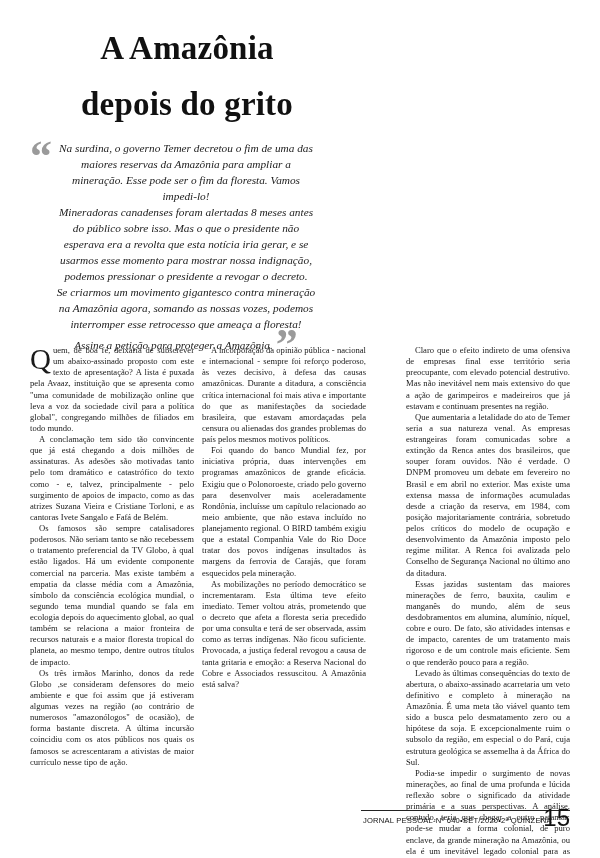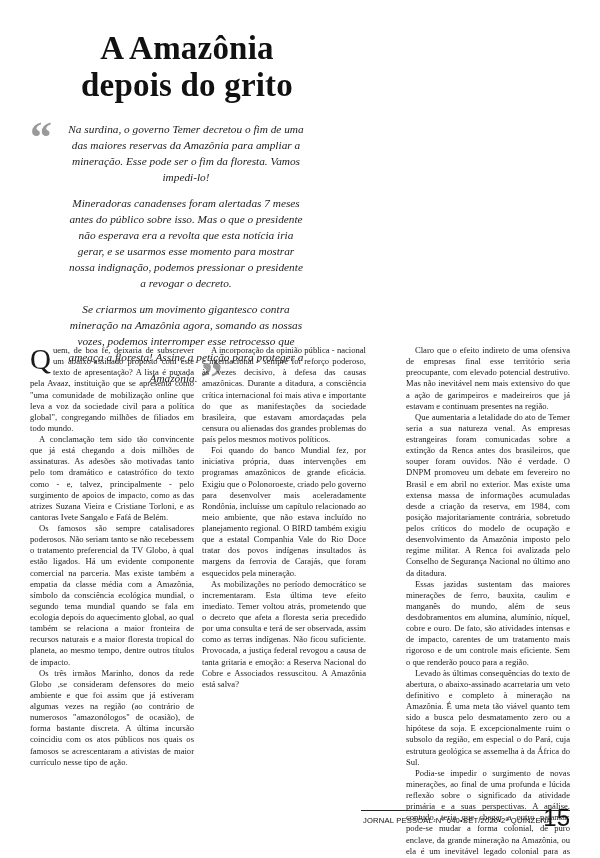--- a/index.html
+++ b/index.html
@@ -29,21 +29,21 @@
     font-family: "Liberation Serif", serif;
     font-size: 33px;
     line-height: 1.13;
     letter-spacing: 0.2px;
     margin: 4px 0 0 0;
     width: 290px;
     padding-left: 12px;
     color: #111;
   }
   .headline .l1 { display: block; }
-  .headline .l2 { display: block; }
+  .headline .l2 { display: block; margin-top: 19px; }
 
   
   .lede {
     width: 292px;
     margin-top: 16px;
     position: relative;
     font-style: italic;
     font-size: 11.3px;
     line-height: 1.42;
     text-align: center;
@@ -61,21 +61,21 @@
     position: absolute;
     left: 0px;
     top: 4px;
   }
   .qmark-close {
     display: inline-block;
     vertical-align: -10px;
     margin-left: 3px;
   }
   .lede p {
-    margin: 10px;
+    margin: 0;
     padding: 0 6px 0 26px;
   }
   .lede p.first { text-indent: 0; }
 
   
   .cols {
     position: absolute;
     left: 30px;
     top: 345px;
     width: 540px;
@@ -148,21 +148,21 @@
 <div class="page">
 
   <h1 class="headline">
     <span class="l1">A Amazônia</span>
     <span class="l2">depois do grito</span>
   </h1>
 
   <div class="lede">
     <span class="qmark qmark-open">“</span>
     <p class="first">Na surdina, o governo Temer decretou o fim de uma das maiores reservas da Amazônia para ampliar a mineração. Esse pode ser o fim da floresta. Vamos impedi-lo!</p>
-    <p>Mineradoras canadenses foram alertadas 7 meses antes do público sobre isso. Mas o que o presidente não esperava era a revolta que esta notícia iria gerar, e se usarmos esse momento para mostrar nossa indignação, podemos pressionar o presidente a revogar o decreto.</p>
+    <p>Mineradoras canadenses foram alertadas 8 meses antes do público sobre isso. Mas o que o presidente não esperava era a revolta que esta notícia iria gerar, e se usarmos esse momento para mostrar nossa indignação, podemos pressionar o presidente a revogar o decreto.</p>
     <p><span>Se criarmos um movimento gigantesco contra mineração na Amazônia agora, somando as nossas vozes, podemos interromper esse retrocesso que ameaça a floresta! Assine a petição para proteger a Amazônia.</span><span class="qmark qmark-close">”</span></p>
   </div>
 
   <div class="cols">
 
     <div class="col c1">
       <p class="has-drop"><span class="dropcap">Q</span><span>uem, de boa fé, deixaria de subscrever um abaixo-assinado proposto com este texto de apresentação? A lista é puxada pela Avaaz, instituição que se apresenta como "uma comunidade de mobilização online que leva a voz da sociedade civil para a política global", congregando milhões de filiados em todo mundo.</span></p>
       <p>A conclamação tem sido tão convincente que já está chegando a dois milhões de assinaturas. As adesões são motivadas tanto pelo tom dramático e catastrófico do texto como - e, talvez, principalmente - pelo surgimento de apoios de impacto, como as das atrizes Suzana Vieira e Cristiane Torloni, e as cantoras Ivete Sangalo e Fafá de Belém.</p>
       <p>Os famosos são sempre catalisadores poderosos. Não seriam tanto se não recebessem o tratamento preferencial da TV Globo, à qual estão ligados. Há um evidente componente comercial na parceria. Mas existe também a empatia da classe média com a Amazônia, símbolo da consciência ecológica mundial, o segundo tema mundial quando se fala em ecologia depois do aquecimento global, ao qual também se relaciona a maior fronteira de recursos naturais e a maior floresta tropical do planeta, ao mesmo tempo, dentre outros títulos de impacto.</p>
       <p>Os três irmãos Marinho, donos da rede Globo ,se consideram defensores do meio ambiente e que foi assim que já estiveram algumas vezes na região (ao contrário de numerosos "amazonólogos" de ocasião), de forma bastante discreta. A última incursão coincidiu com os atos públicos nos quais os famosos se acrescentaram a ativistas de maior currículo nesse tipo de ação.</p>

